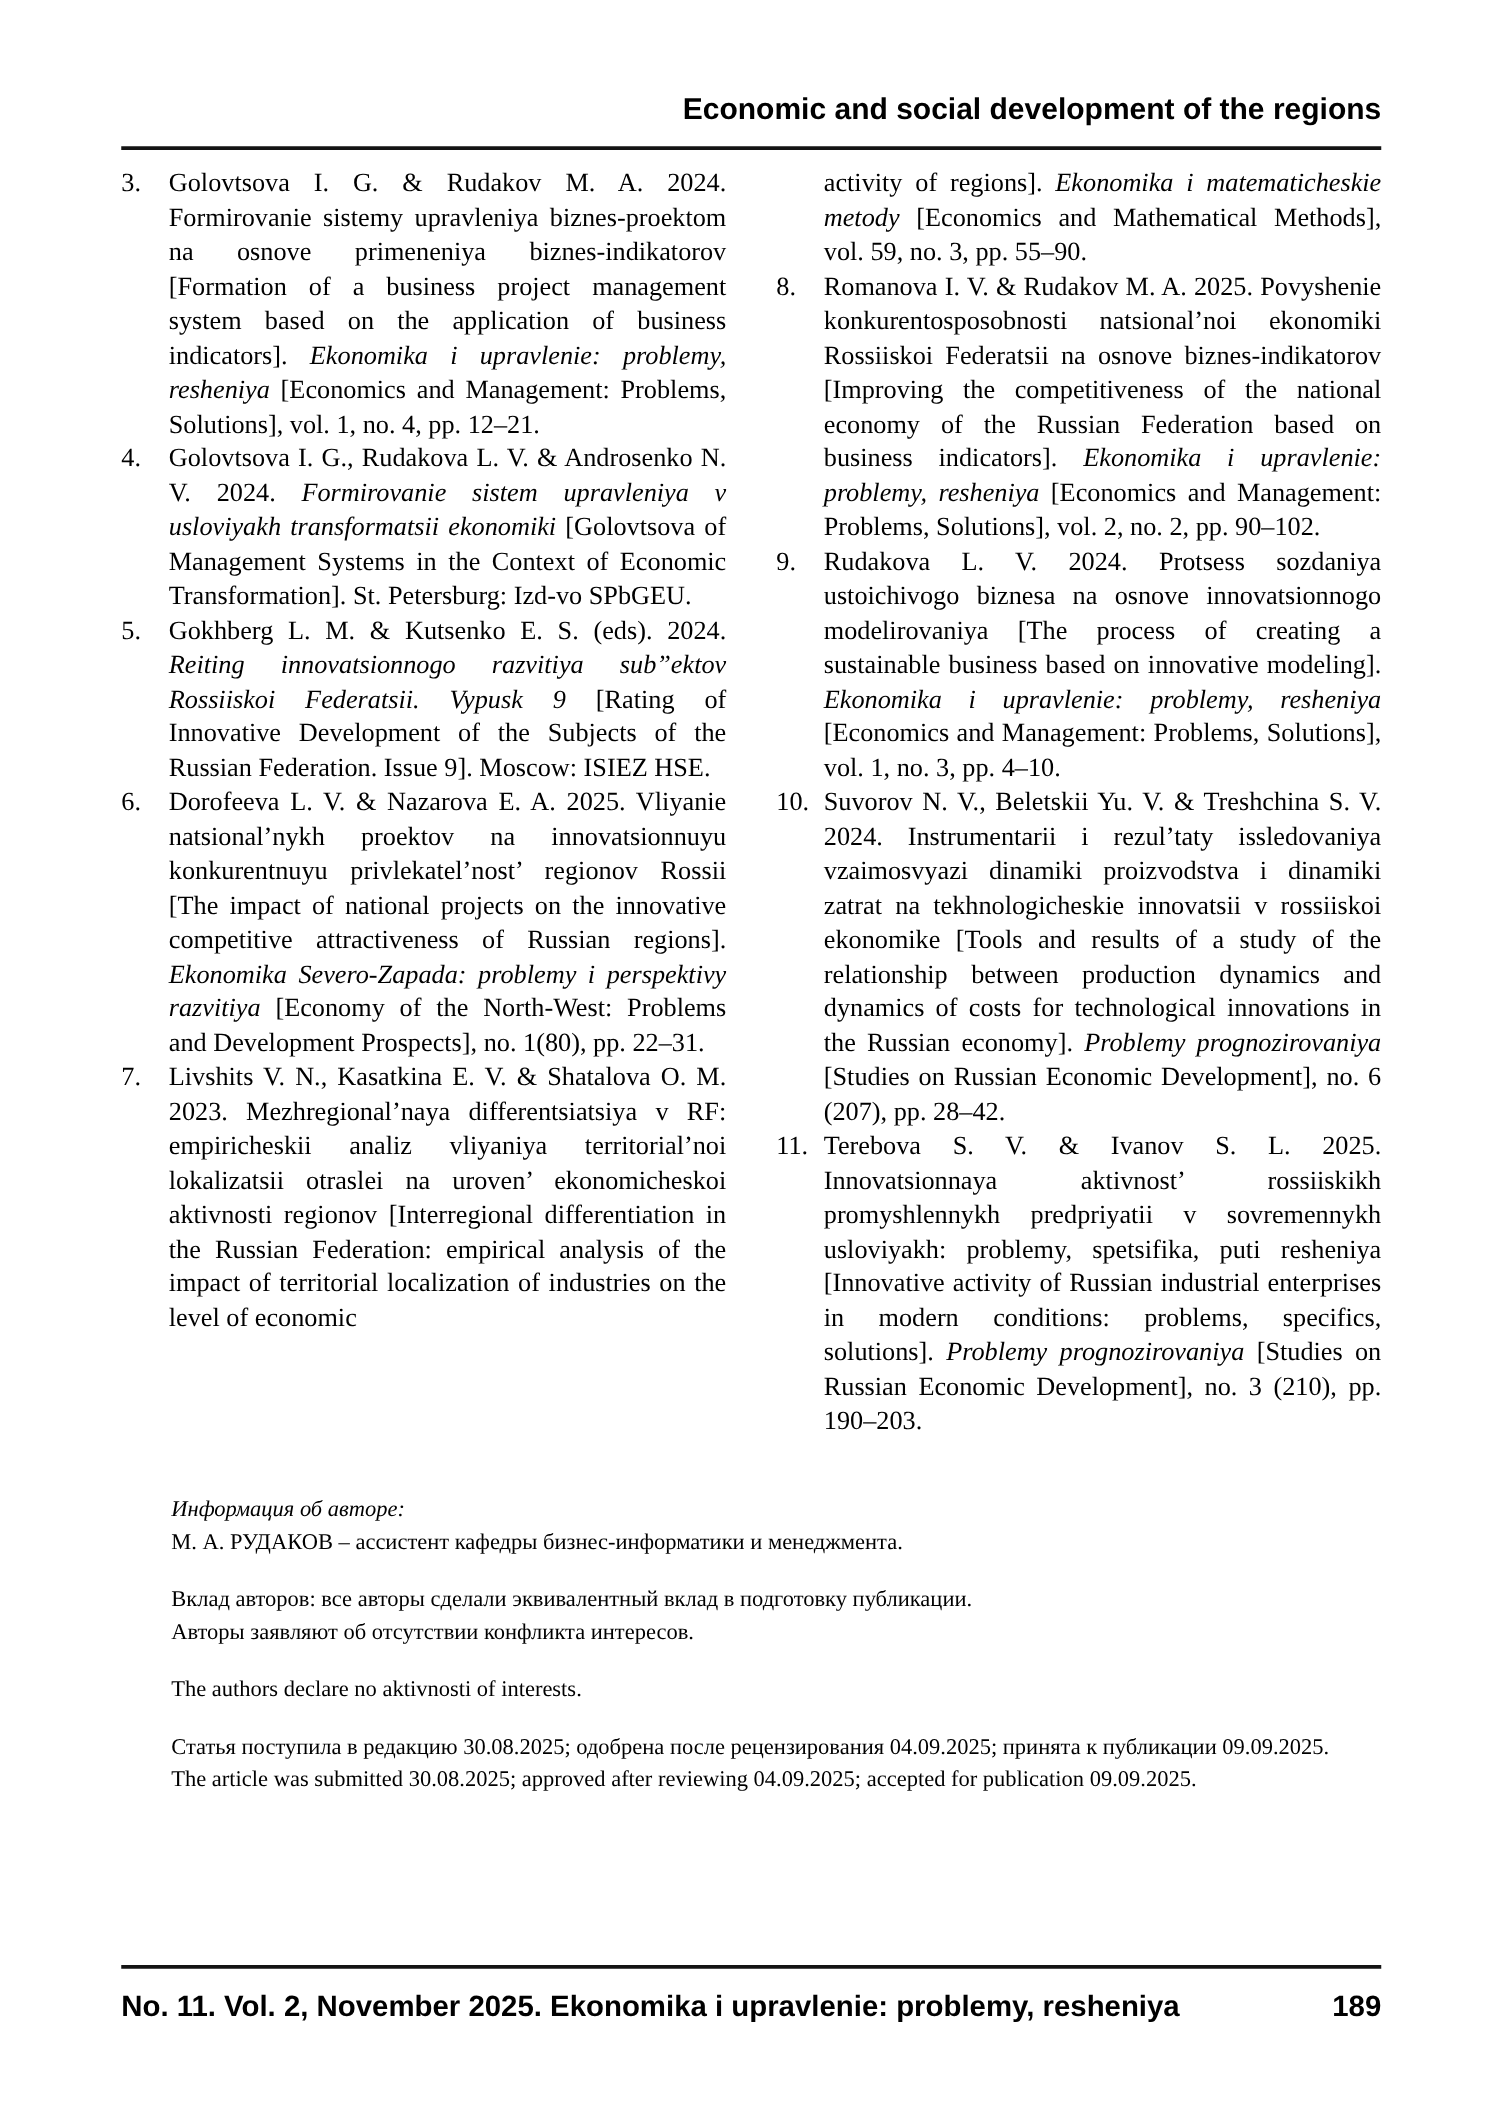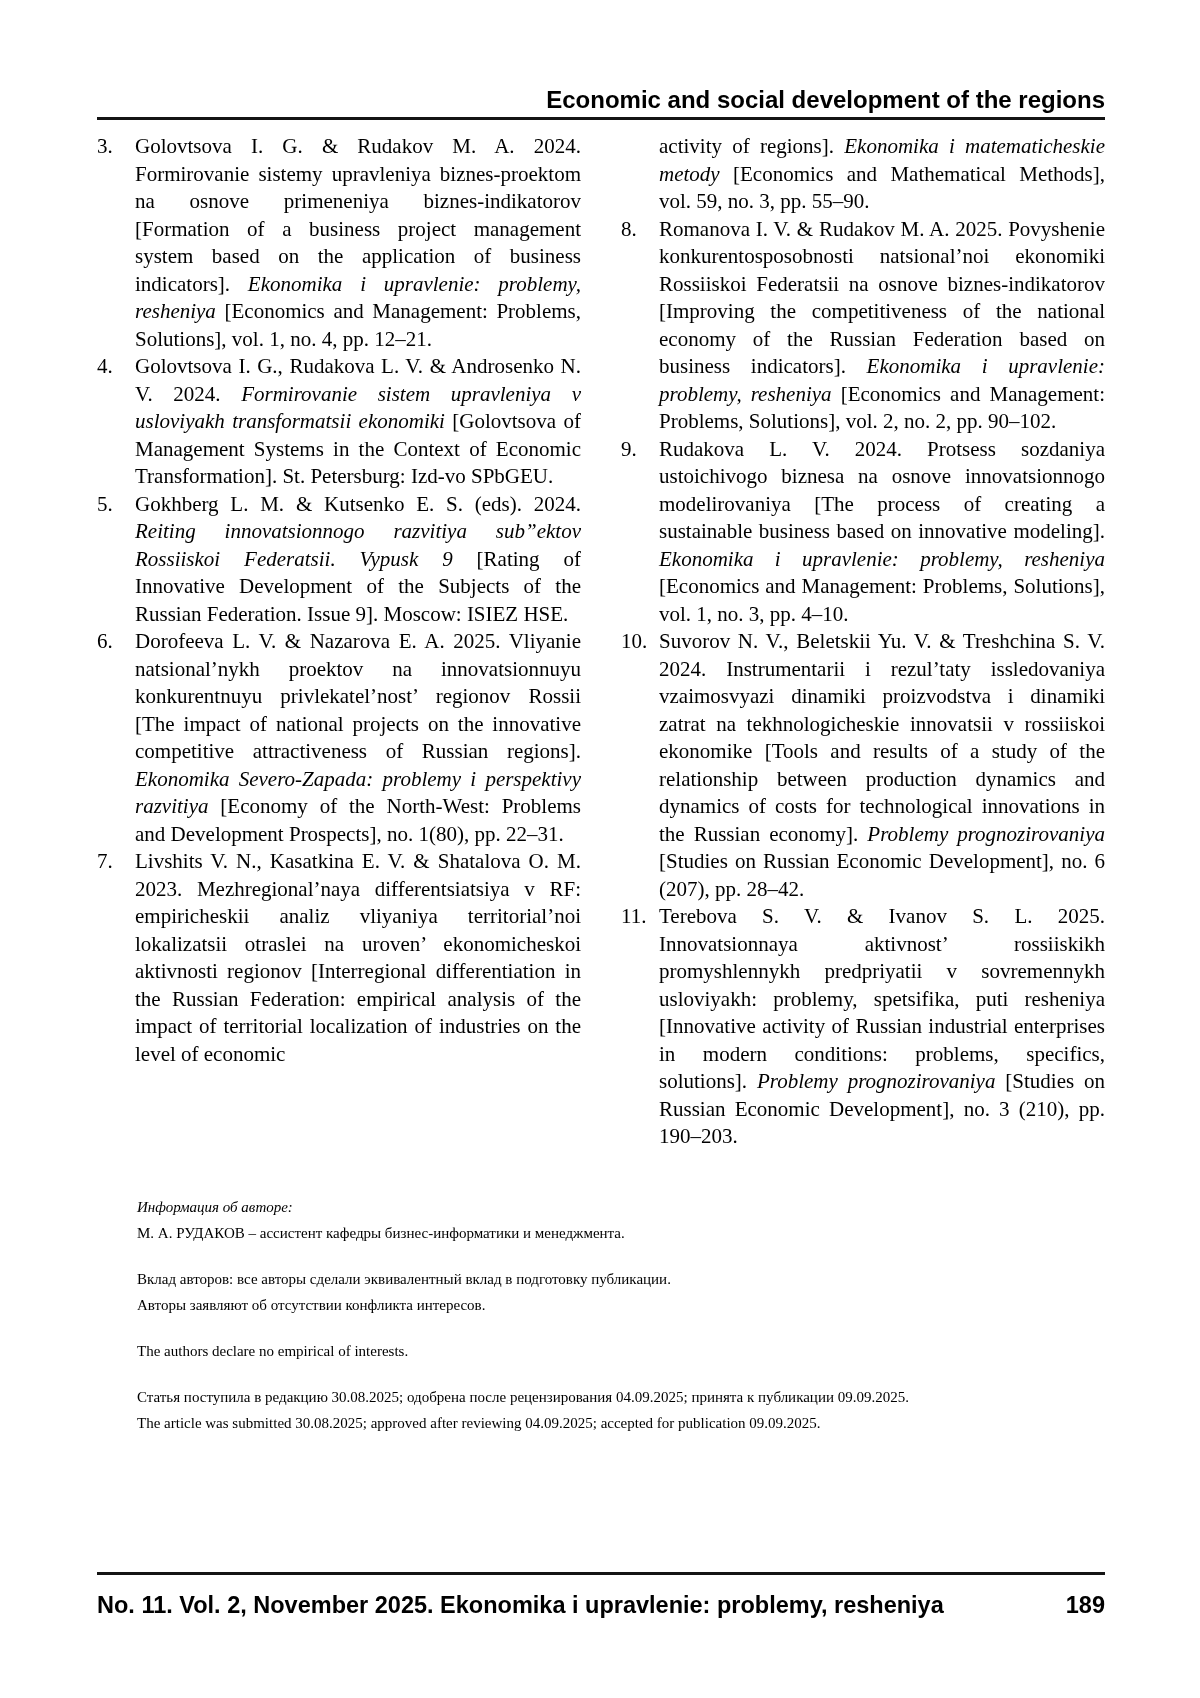--- a/index.html
+++ b/index.html
@@ -7,40 +7,40 @@
     position:relative;
     width:1200px;height:1698px;
     background:#ffffff;
     color:#000;
     overflow:hidden;
   }
   .running-head{
     position:absolute;top:74px;left:97px;width:1008px;
     text-align:right;
     font-family:"Liberation Sans",sans-serif;
-    font-weight:bold;font-size:24px;letter-spacing:0px;margin-top:12px;
+    font-weight:bold;font-size:24px;letter-spacing:0px;
   }
   .rule{position:absolute;left:97px;width:1008px;height:3px;background:#141414;}
   .rule-top{top:117px;}
   .rule-bottom{top:1572px;}
   .refs{
     position:absolute;top:133px;left:97px;width:1008px;
     display:flex;gap:40px;
     font-family:"Liberation Serif",serif;
     font-size:21px;line-height:27.5px;
     text-align:justify;
   }
   .col{width:484px;}
   .ref{position:relative;padding-left:38px;}
   .ref .num{position:absolute;left:0;top:0;}
   .it{font-style:italic;}
   .author-info{
     position:absolute;top:1194px;left:137px;width:968px;
     font-family:"Liberation Serif",serif;
-    font-size:15px;line-height:26px;
+    font-size:18px;line-height:26px;
     text-align:justify;
   }
   .author-info .group{margin:0 0 20px 0;}
   .author-info .group:last-child{margin-bottom:0;}
   .footer{
     position:absolute;top:1592px;left:97px;width:1008px;
     font-family:"Liberation Sans",sans-serif;
     font-size:23.5px;
     display:flex;justify-content:space-between;align-items:baseline;font-weight:bold;
   }
@@ -76,21 +76,21 @@
         <div class="line it">Информация об авторе:</div>
         <div class="line">М. А. РУДАКОВ – ассистент кафедры бизнес-информатики и менеджмента.</div>
       </div>
       <div class="group">
       </div>
       <div class="group">
         <div class="line">Вклад авторов: все авторы сделали эквивалентный вклад в подготовку публикации.</div>
         <div class="line">Авторы заявляют об отсутствии конфликта интересов.</div>
       </div>
       <div class="group">
-        <div class="line">The authors declare no empirical of interests.</div>
+        <div class="line">The authors declare no aktivnosti of interests.</div>
       </div>
       <div class="group">
         <div class="line">Статья поступила в редакцию 30.08.2025; одобрена после рецензирования 04.09.2025; принята к публикации 09.09.2025.</div>
         <div class="line">The article was submitted 30.08.2025; approved after reviewing 04.09.2025; accepted for publication 09.09.2025.</div>
       </div>
     </div>
 
   <div class="rule rule-bottom"></div>
 
   <div class="footer">

